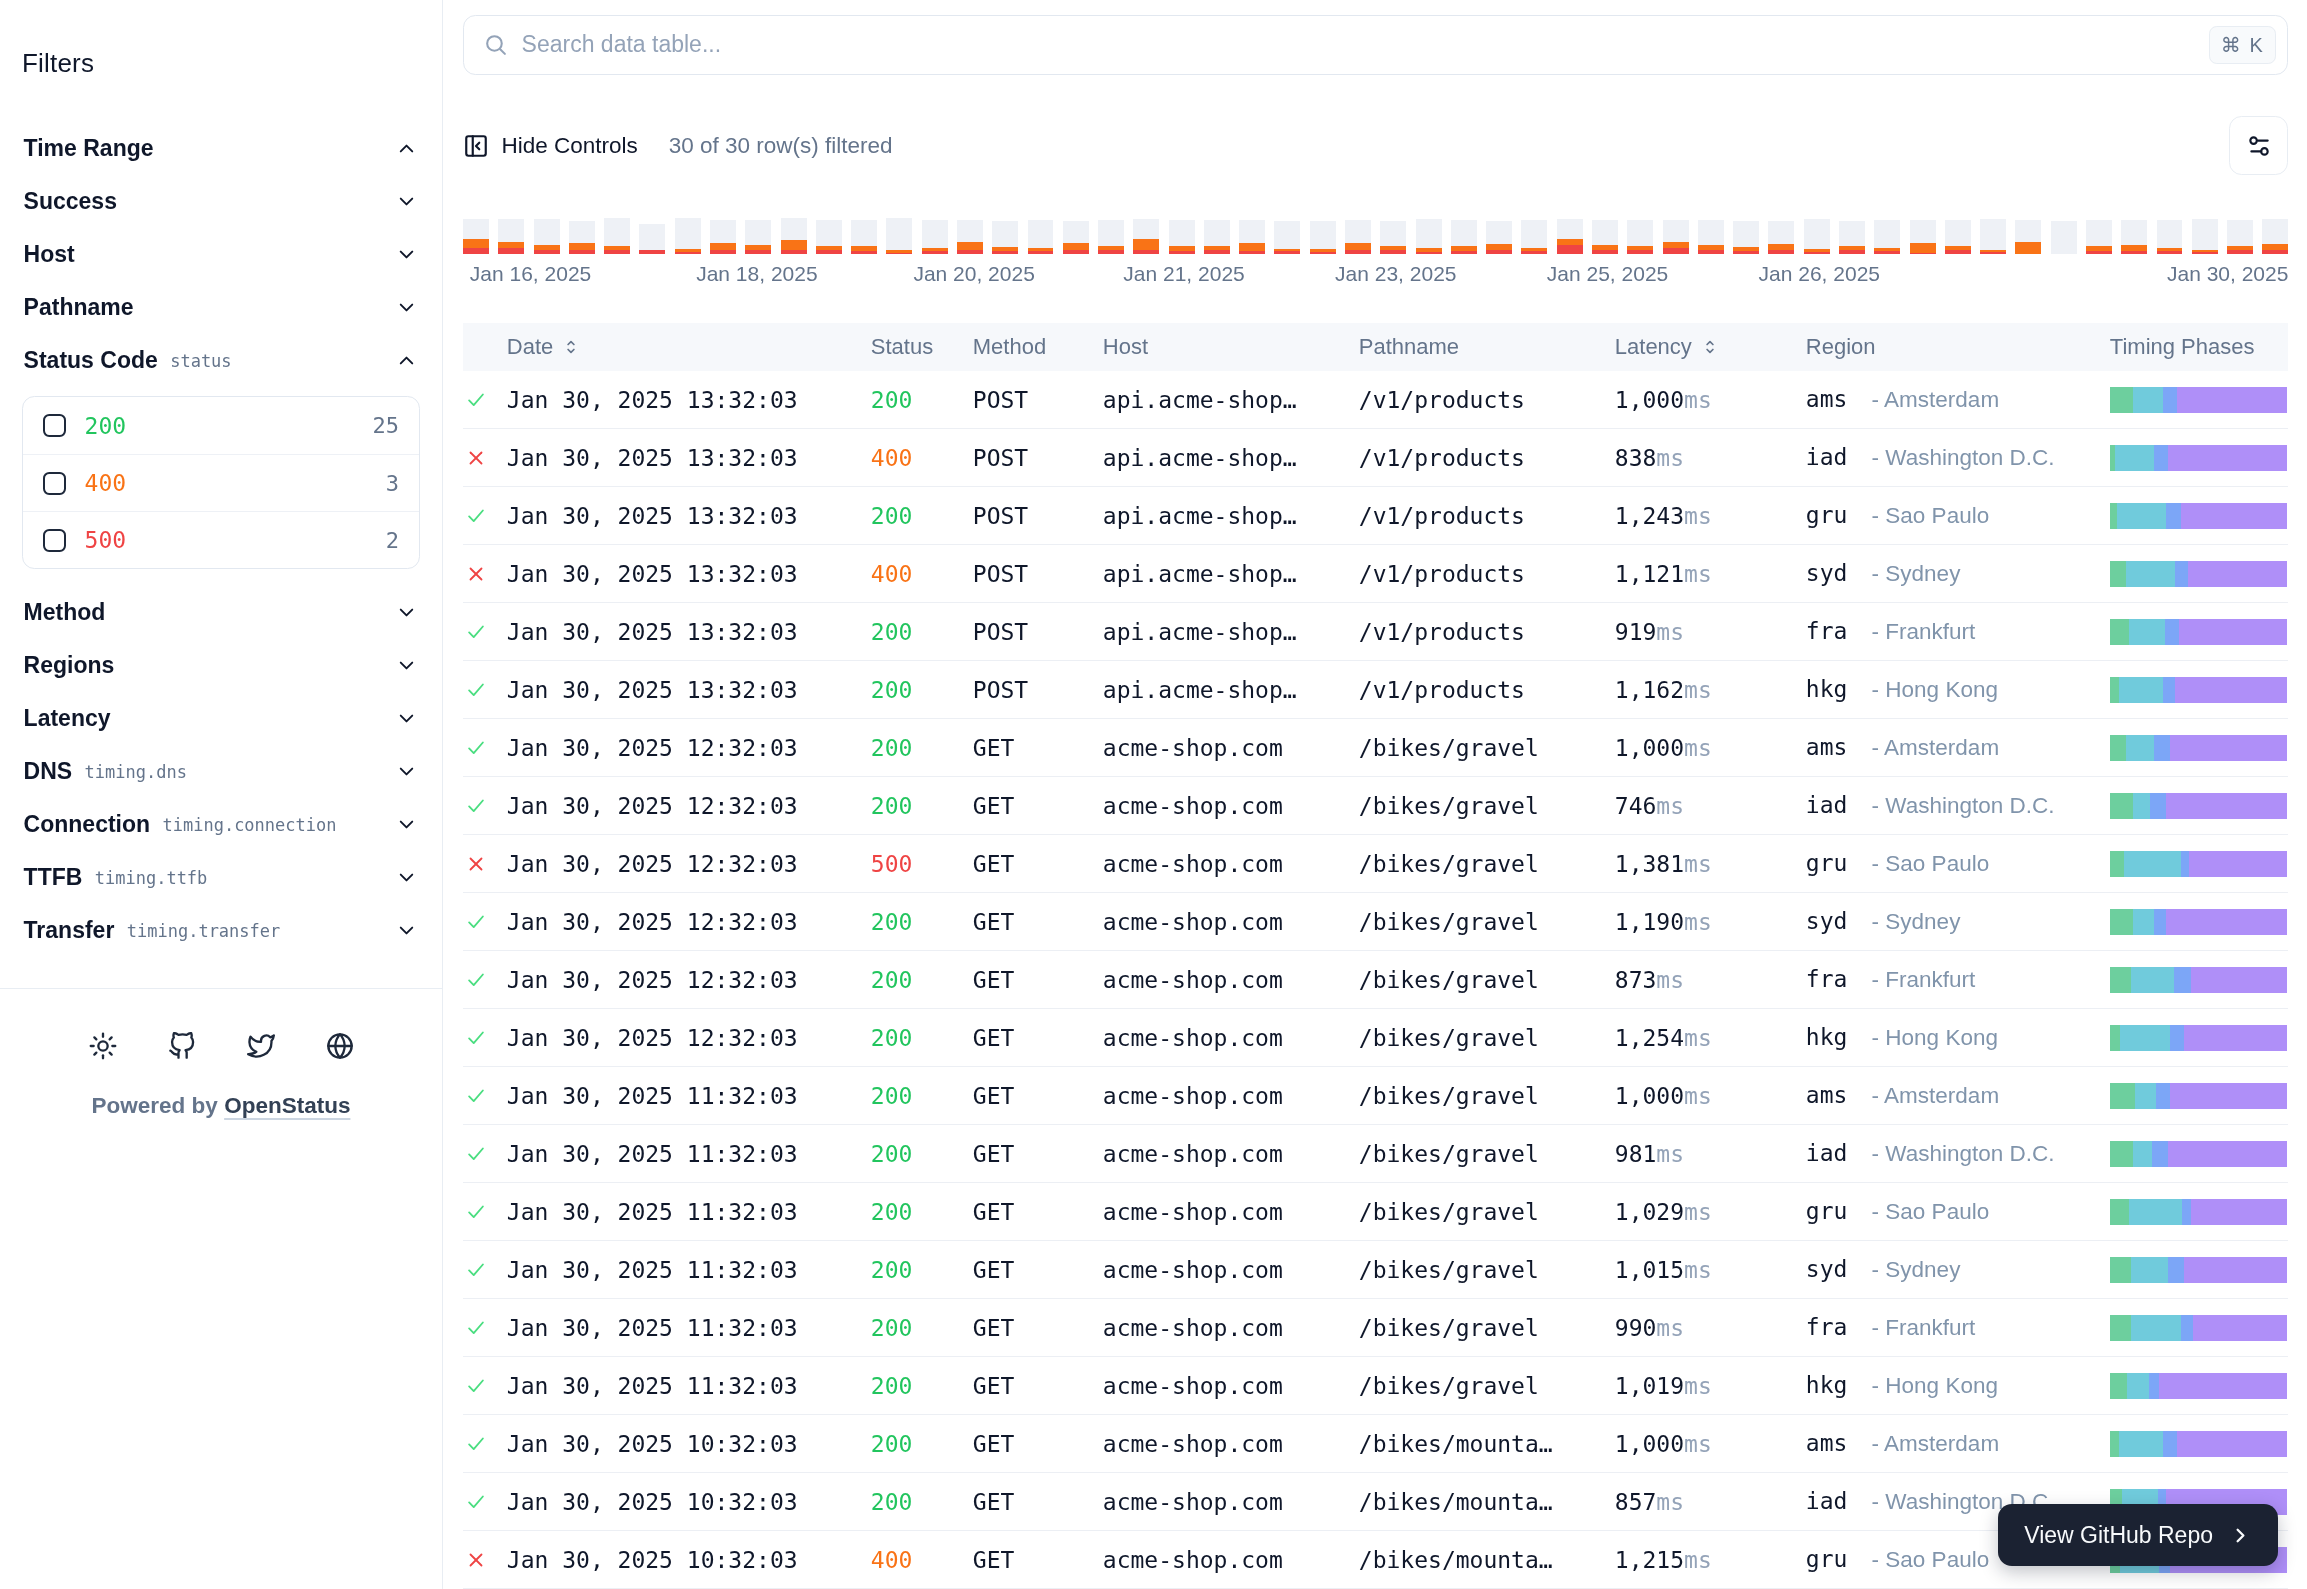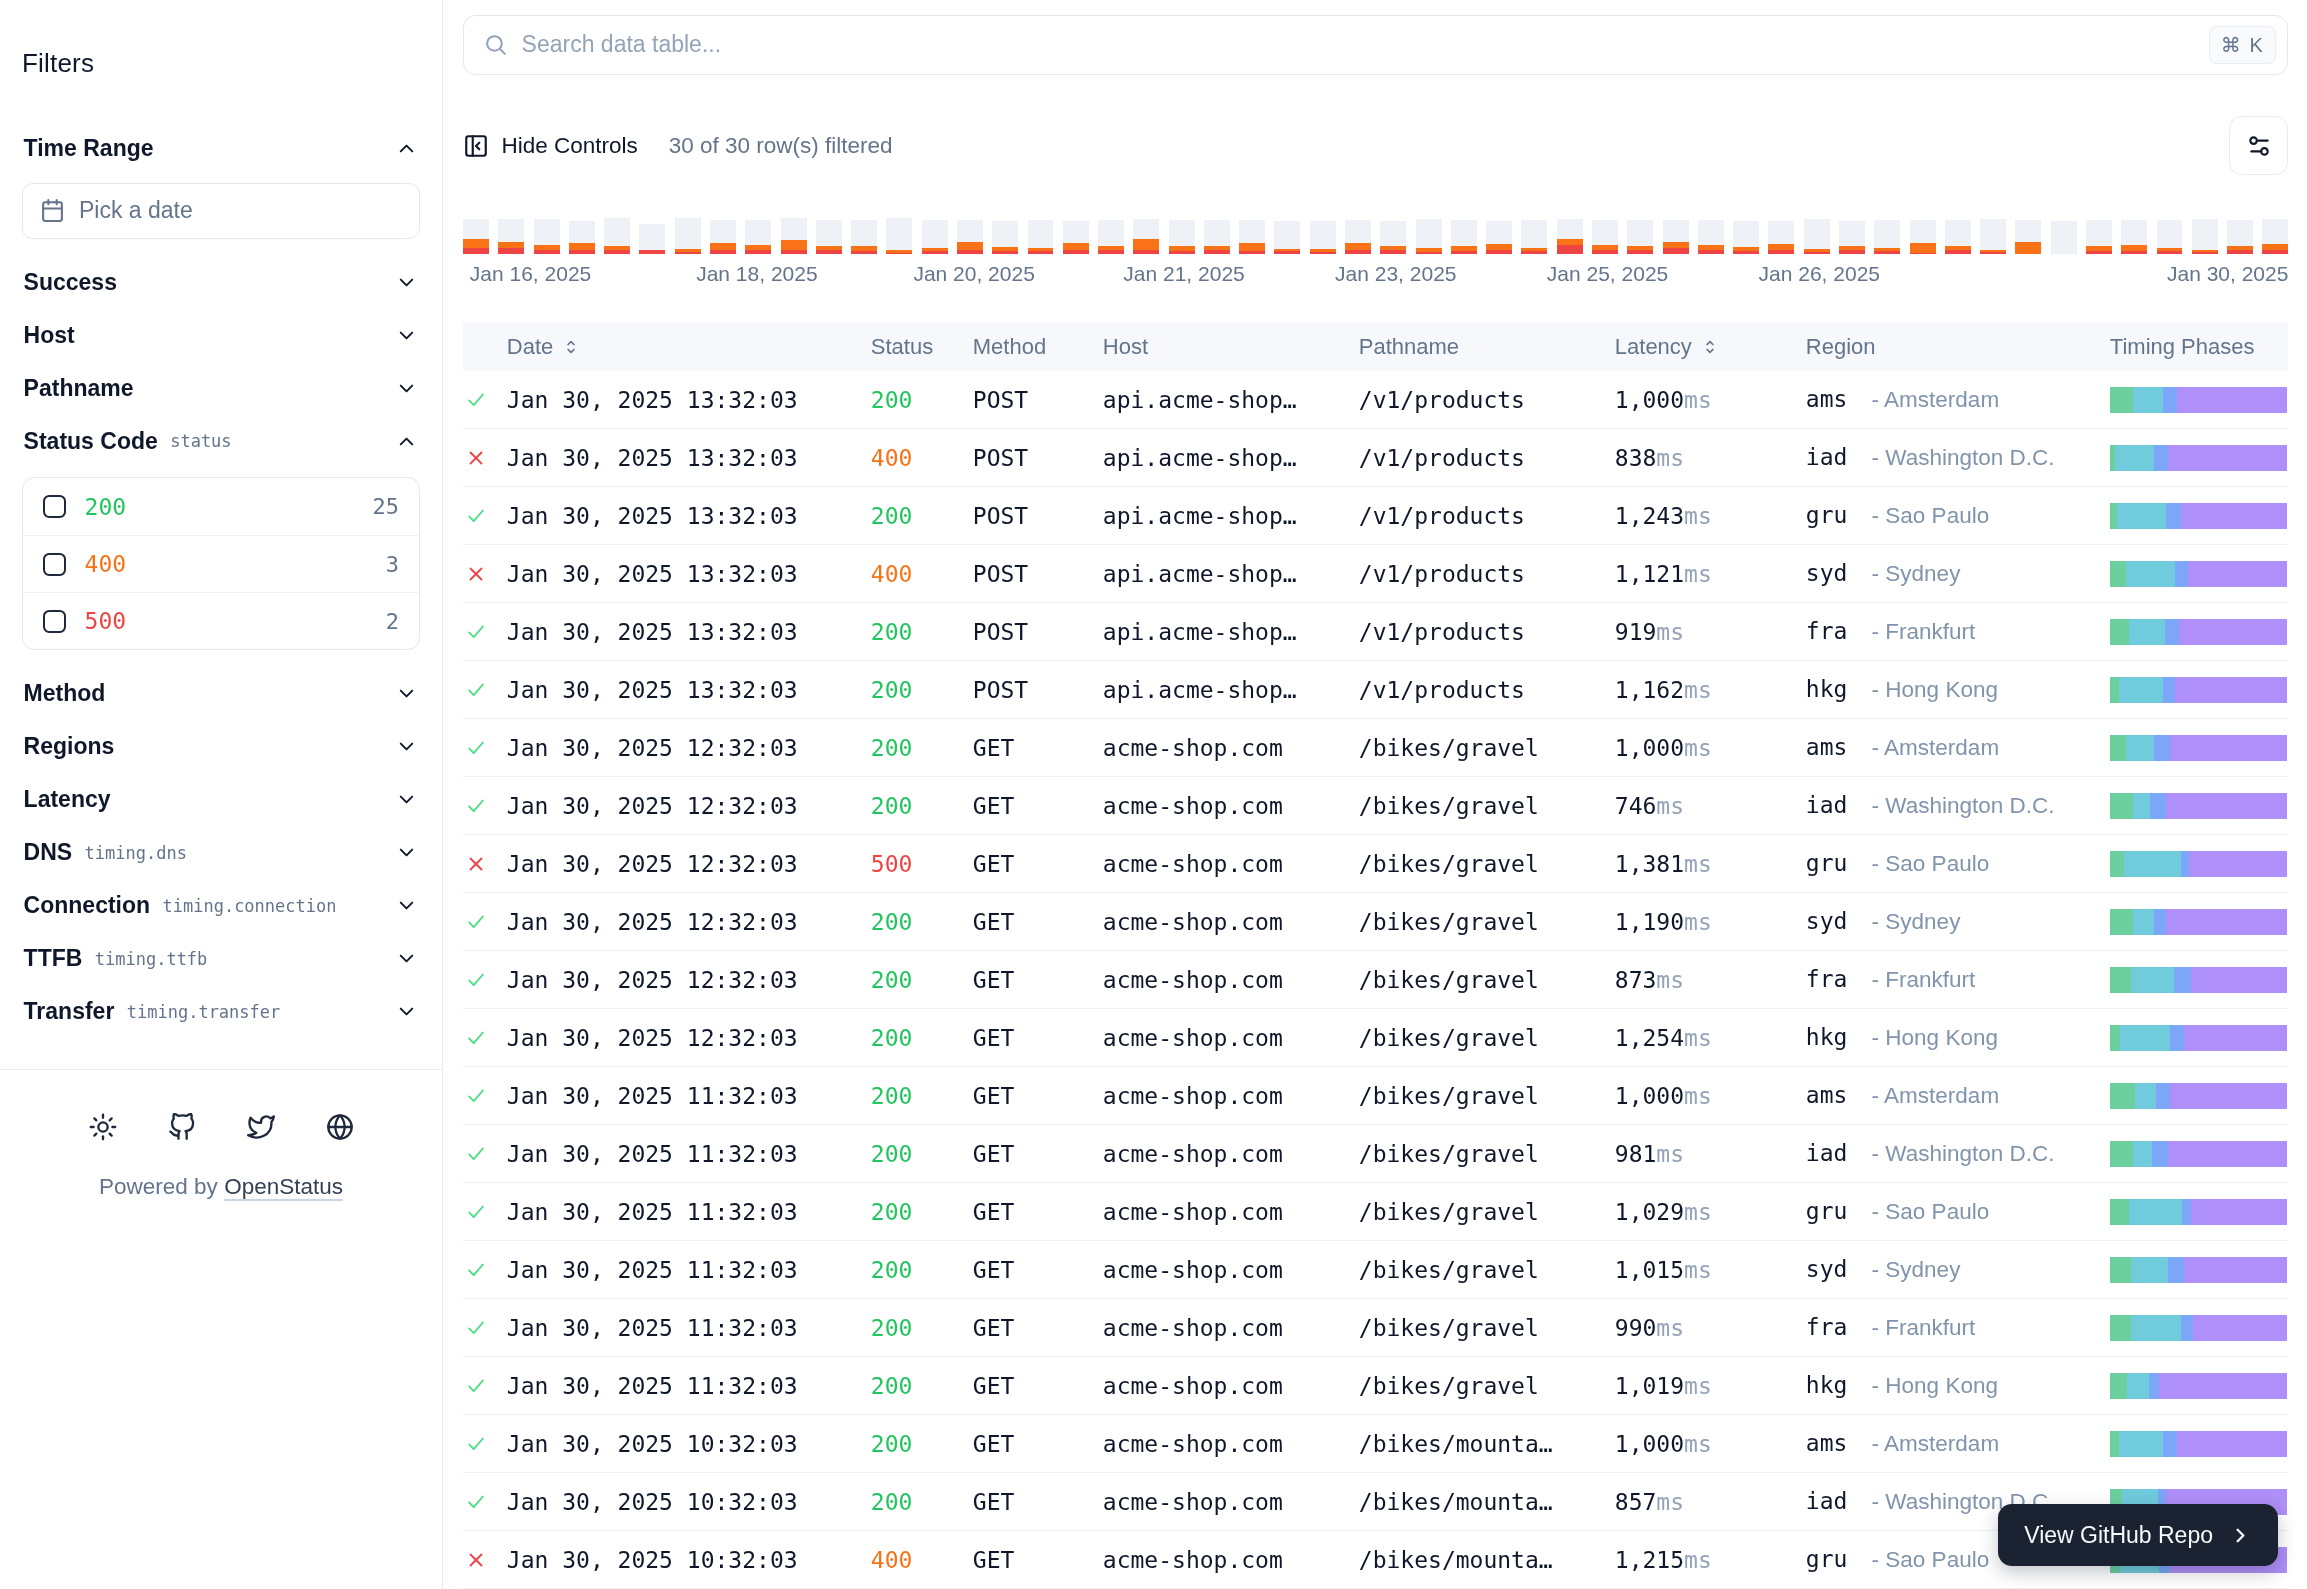--- a/index.html
+++ b/index.html
@@ -24,21 +24,21 @@
 
   .status-box { border:1.6px solid #e2e8f0; border-radius:12.4px; margin:9.3px 0 17px 0; overflow:hidden; }
   .status-row { display:flex; align-items:center; height:57px; padding:0 20px; gap:18.6px; cursor:pointer; }
   .status-row + .status-row { border-top:1.6px solid #eef1f6; }
   .checkbox { width:23px; height:23px; border:2.3px solid #1e293b; border-radius:6.2px; background:#fff; }
   .status-val { font-family:"DejaVu Sans Mono", monospace; font-size:23px; }
   .status-count { margin-left:auto; font-family:"DejaVu Sans Mono", monospace; font-size:22px; color:#64748b; }
   .c-green { color:#22c55e; } .c-orange { color:#f97316; } .c-red { color:#ef4444; }
 
   .sidebar-sep { border-top:1.6px solid #e8edf3; margin:31px -22px 0 -22px; }
-  .side-footer { padding:40px 0 0 0; }
+  .side-footer { padding:40px 0 0 0;font-weight:bold; }
   .footer-icons { display:flex; justify-content:center; gap:45px; }
   .footer-icons .icon-btn { width:34px; height:34px; display:flex; align-items:center; justify-content:center;
     color:#1e293b; cursor:pointer; }
   .footer-icons svg { width:28px; height:28px; }
   .powered { text-align:center; margin-top:29.5px; font-size:22.5px; color:#64748b; }
   .powered a { color:#334155; text-decoration:underline; text-decoration-color:#cbd5e1; text-underline-offset:4.7px; cursor:pointer; }
 
   
   .main { flex:1; padding:14.7px 18.6px 0 20px; position:relative; display:flex; flex-direction:column; }
 
@@ -103,29 +103,20 @@
 
     <div class="section-head">
       <span class="section-label">Time Range</span>
       <span class="chev">
         <svg viewBox="0 0 24 24" fill="none" stroke="currentColor" stroke-width="2" stroke-linecap="round" stroke-linejoin="round">
             <polyline points="6 15 12 9 18 15"></polyline>
           </svg>
       </span>
     </div>
 
-    <div class="date-input">
-      <svg viewBox="0 0 24 24" fill="none" stroke="currentColor" stroke-width="2" stroke-linecap="round" stroke-linejoin="round">
-          <rect x="3" y="4" width="18" height="18" rx="2"></rect>
-          <line x1="16" y1="2" x2="16" y2="6"></line>
-          <line x1="8" y1="2" x2="8" y2="6"></line>
-          <line x1="3" y1="10" x2="21" y2="10"></line>
-        </svg>
-      <span>Pick a date</span>
-    </div>
 
     <div class="section-head">
       <span class="section-label">Success</span>
       <span class="chev">
         <svg viewBox="0 0 24 24" fill="none" stroke="currentColor" stroke-width="2" stroke-linecap="round" stroke-linejoin="round">
             <polyline points="6 9 12 15 18 9"></polyline>
           </svg>
       </span>
     </div>
 

